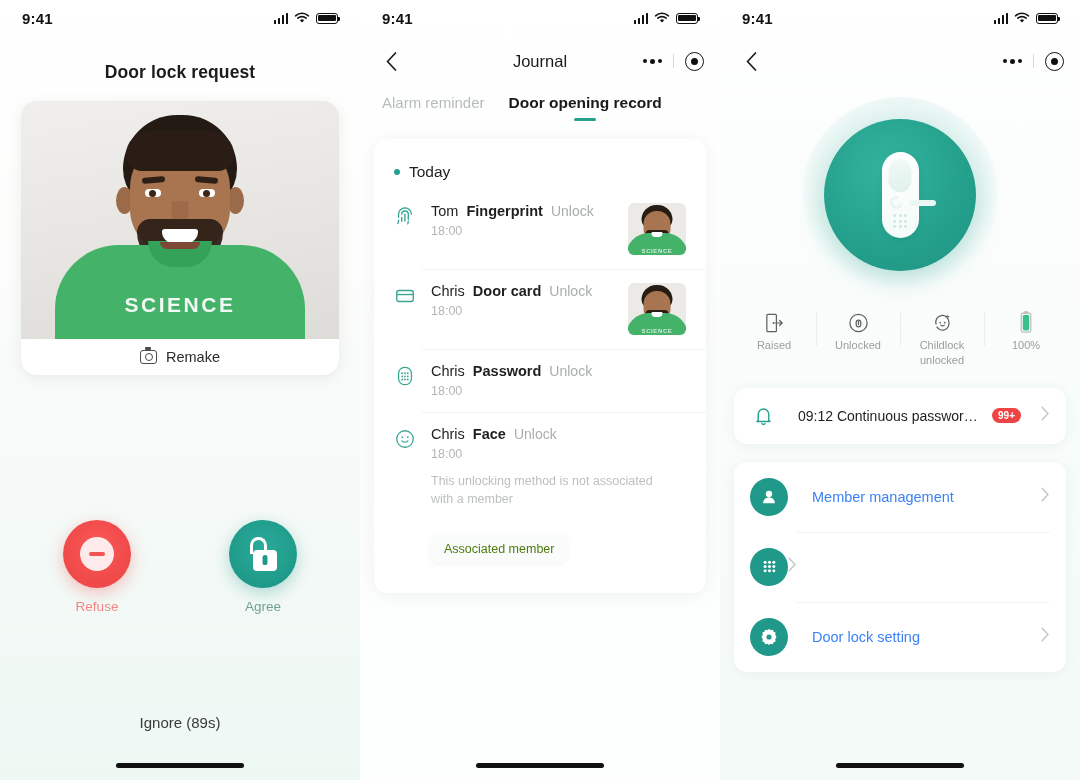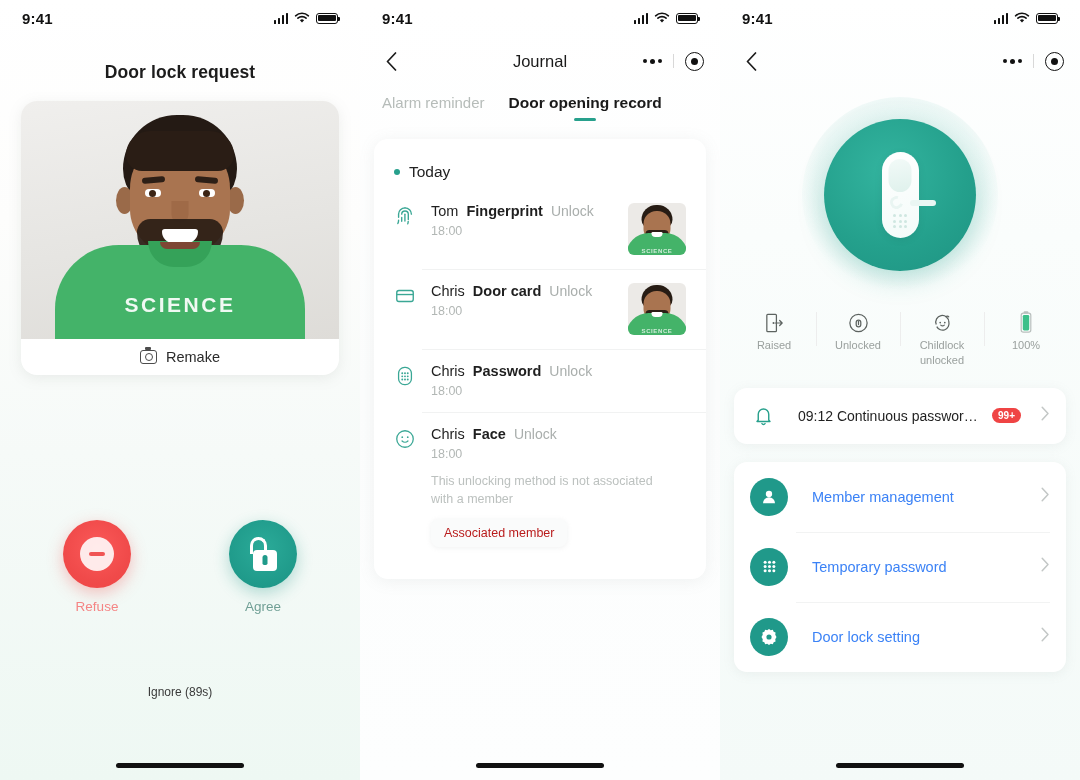--- a/index.html
+++ b/index.html
@@ -93,21 +93,21 @@
   .abtn.agree  { background: radial-gradient(circle at 50% 42%, #2bab99 0%, #1f9a8a 70%, #1d9183 100%); box-shadow: 0 5px 16px rgba(32,150,135,.32); }
   .minus-circle { width: 34px; height: 34px; border-radius: 50%; background: rgba(255,255,255,.88); display: flex; align-items: center; justify-content: center; }
   .minus-circle::after { content:""; width: 16px; height: 4px; border-radius: 2px; background: #f05454; }
   .unlock-glyph { position: relative; width: 30px; height: 34px; }
   .unlock-glyph .shackle { position: absolute; left: 2px; top: 0; width: 17px; height: 17px; border: 3.4px solid #fff; border-bottom: none; border-radius: 9px 9px 0 0; }
   .unlock-glyph .body { position: absolute; left: 5px; bottom: 0; width: 24px; height: 21px; background: #fff; border-radius: 4px; }
   .unlock-glyph .body::after{content:""; position:absolute; left:50%; top:5px; transform:translateX(-50%); width:5px; height:10px; background:#1f9a8a; border-radius:3px 3px 2px 2px;}
   .alabel { margin-top: 11px; font-size: 13.5px; }
   .alabel.refuse { color: #f58484; }
   .alabel.agree { color: #6f9f95; }
-  .ignore { position: absolute; top: 685px; left: 0; right: 0; text-align: center; font-size: 12px; color: #3a3a3a; cursor: pointer; }
+  .ignore { position: absolute; top: 714px; left: 0; right: 0; text-align: center; font-size: 15px; color: #3a3a3a; cursor: pointer; }
 
   
   .p2 { background: linear-gradient(180deg,#ffffff 0%,#fcfdfd 50%,#fdfefe 100%); }
   .tabs { display: flex; align-items: flex-start; gap: 24px; padding: 8px 22px 0; }
   .tab { font-size: 15px; color: #b6bcb9; padding-bottom: 7px; position: relative; cursor: pointer; }
   .tab.active { color: #1a1a1a; font-weight: 600; font-size: 15.5px; }
   .tab.active::after { content:""; position:absolute; left:50%; transform:translateX(-50%); bottom:-2px; width: 22px; height: 3.4px; border-radius: 2px; background: #27a08c; }
 
   .journal-card {
     margin: 20px 14px 0; background: #fff; border-radius: 14px;
@@ -121,21 +121,21 @@
   .jrow { display: flex; padding: 14px 20px 14px; position: relative; }
   .jrow + .jrow::before { content:""; position:absolute; left:48px; right:0; top:0; height:1px; background:#f1f2f2; }
   .jicon { width: 27px; flex: 0 0 27px; margin-top: 2px; color: #3aa795; }
   .jbody { flex: 1; padding-left: 10px; }
   .jline { display: flex; align-items: baseline; gap: 8px; flex-wrap: wrap; }
   .jname { font-size: 14.5px; font-weight: 400; color: #1f1f1f; }
   .jmethod { font-size: 14.5px; font-weight: 600; color: #1f1f1f; }
   .jaction { font-size: 14px; color: #a9aeac; }
   .jtime { margin-top: 5px; font-size: 12.5px; color: #b2b7b5; }
   .jnote { margin-top: 11px; font-size: 12.5px; color: #bcc1bf; line-height: 1.45; max-width: 245px; }
-  .jchip { display: inline-block; margin-top: 11px; padding: 7px 13px; border-radius: 8px; background: #fafbfb; box-shadow: 0 1px 5px rgba(150,155,153,.14); font-size: 12.5px; color: #b91c1c; cursor:pointer;}
+  .jchip { display: inline-block; margin-top: 27px; padding: 7px 13px; border-radius: 8px; background: #fafbfb; box-shadow: 0 1px 5px rgba(150,155,153,.14); font-size: 12.5px; color: #4d7c0f; cursor:pointer;}
   .jthumb { width: 58px; height: 52px; border-radius: 6px; overflow: hidden; margin-left: 10px; flex: 0 0 58px; position: relative; background: #eceae7; }
   .th-in { position: absolute; inset: 0; }
   .th-hair{position:absolute; left:50%; top:2px; transform:translateX(-50%); width:31px;height:24px;background:#271c14;border-radius:16px 16px 10px 10px;}
   .th-face{position:absolute; left:50%; top:8px; transform:translateX(-50%); width:27px;height:30px;background:#a97450;border-radius:13px 13px 12px 12px;}
   .th-beard{position:absolute; left:50%; top:27px; transform:translateX(-50%); width:23px;height:13px;background:#2b1e15;border-radius:5px 5px 11px 11px;}
   .th-smile{position:absolute; left:50%; top:29px; transform:translateX(-50%); width:11px;height:5px;background:#fff;border-radius:2px 2px 6px 6px; z-index:3;}
   .th-shirt{position:absolute; left:50%; bottom:-6px; transform:translateX(-50%); width:62px;height:28px;background:#44b369;border-radius:26px 26px 6px 6px;}
   .th-txt{position:absolute; left:50%; bottom:1px; transform:translateX(-50%); font-size:6px; letter-spacing:.6px; color:rgba(255,255,255,.75); font-weight:700;}
 
   
@@ -554,21 +554,20 @@
               <circle cx="12" cy="6.5" r="1.9"></circle>
               <circle cx="17.5" cy="6.5" r="1.9"></circle>
             <circle cx="6.5" cy="12" r="1.9"></circle>
               <circle cx="12" cy="12" r="1.9"></circle>
               <circle cx="17.5" cy="12" r="1.9"></circle>
             <circle cx="6.5" cy="17.5" r="1.9"></circle>
               <circle cx="12" cy="17.5" r="1.9"></circle>
               <circle cx="17.5" cy="17.5" r="1.9"></circle>
           </svg>
         </span>
-        <span class="mlabel">Temporary password</span>
         <span class="chev">
           <svg width="9" height="15" viewBox="0 0 9 15">
               <path d="M1.2 1.2 7 7.5l-5.8 6.3" stroke="#c3c7c6" stroke-width="1.5" fill="none" stroke-linecap="round" stroke-linejoin="round"></path>
             </svg>
         </span>
       </div>
       <div class="mrow">
         <span class="mic">
           <svg width="20" height="20" viewBox="0 0 24 24" fill="#fff">
             <path d="M12 2.4l2.1 1.4 2.5-.4 1 2.3 2.3 1-.4 2.5L21 12l-1.5 2.8.4 2.5-2.3 1-1 2.3-2.5-.4L12 21.6l-2.1-1.4-2.5.4-1-2.3-2.3-1 .4-2.5L3 12l1.5-2.8-.4-2.5 2.3-1 1-2.3 2.5.4z"></path>

